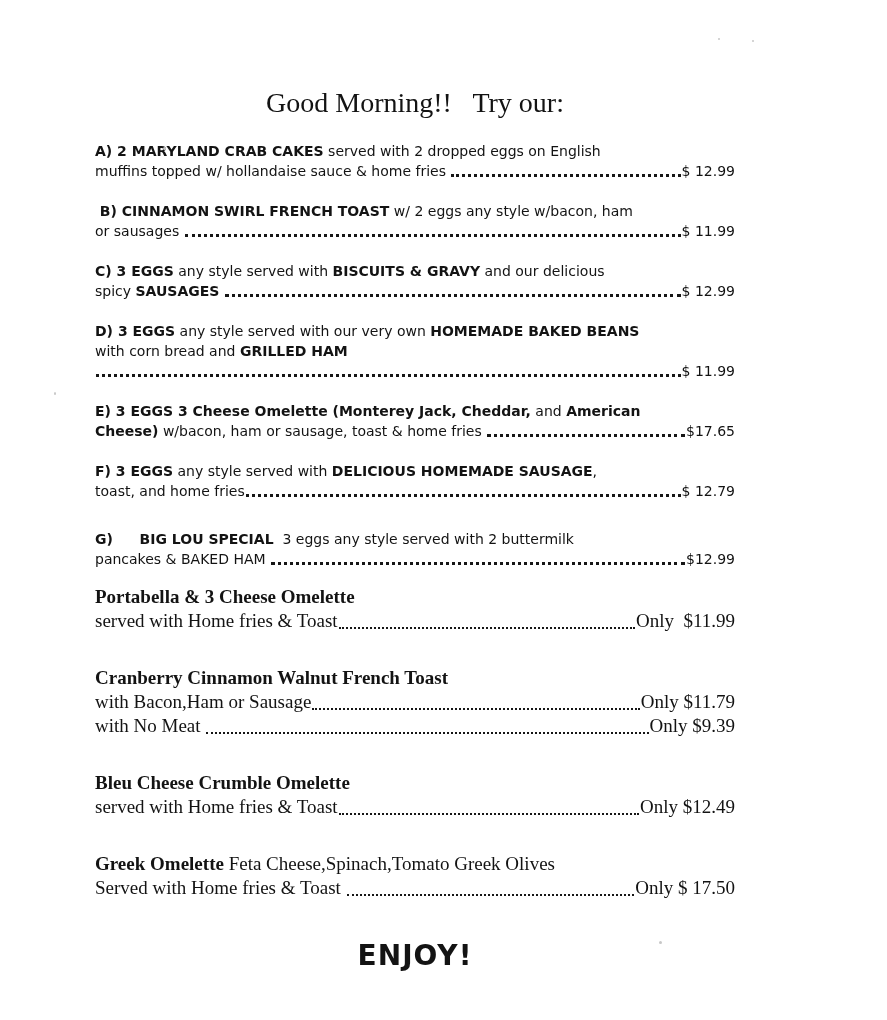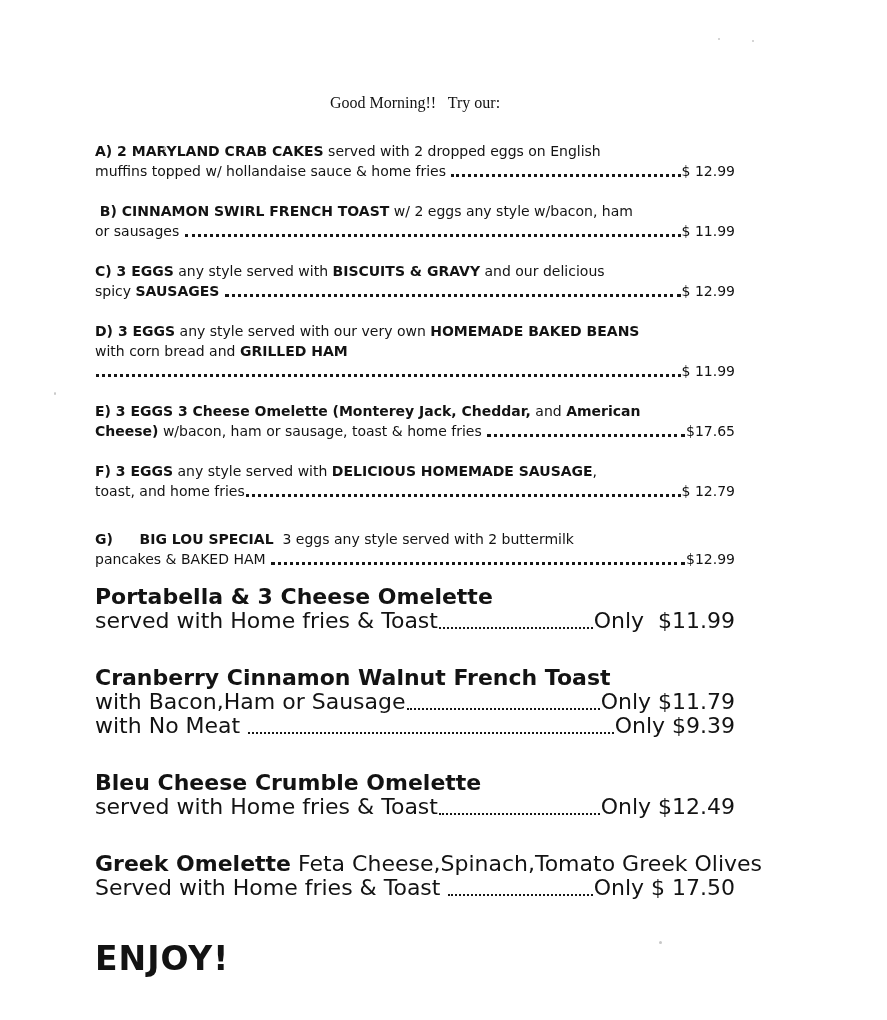--- a/index.html
+++ b/index.html
@@ -13,21 +13,21 @@
     font-family: "DejaVu Sans", "Liberation Sans", sans-serif;
     color: #131313;
     overflow: hidden;
   }
   .heading {
     width: 640px;
     margin: 0 0 25px 0;
     text-align: center;
     font-family: "Liberation Serif", "DejaVu Serif", serif;
     font-weight: 400;
-    font-size: 16px;
+    font-size: 28px;
     line-height: 26px;
     white-space: pre-wrap;
   }
   .item { width: 640px; margin-bottom: 20px; }
   .item.mb28 { margin-bottom: 28px; }
   .item.mb16 { margin-bottom: 16px; }
   .item.special { margin-bottom: 33px; }
   .line {
     font-size: 14px;
     line-height: 20px;
@@ -36,27 +36,27 @@
   .line.flex { display: flex; align-items: flex-end; }
   .txt { white-space: pre; }
   .b { font-weight: 700; }
   .leader {
     flex: 1 1 auto;
     min-width: 14px;
     border-bottom: 3px dotted #161616;
     margin: 0 1px 4px 1px;
   }
   .price { white-space: pre; }
-  .special .line { font-size: 22px; line-height: 24px; }
+  .special .line { font-size: 19px; line-height: 24px; font-family: Liberation Serif, serif; }
   .special .leader { border-bottom-width: 2.6px; margin-bottom: 4px; }
   .enjoy {
     width: 640px;
     margin-top: 39px;
-    text-align: left;
-    font-size: 33px;
+    text-align: center;
+    font-size: 28px;
     font-weight: 700;
     letter-spacing: 1px;
   }
   .speck {
     position: absolute;
     border-radius: 50%;
     background: #c7c7c7;
   }
 </style>
 </head>

